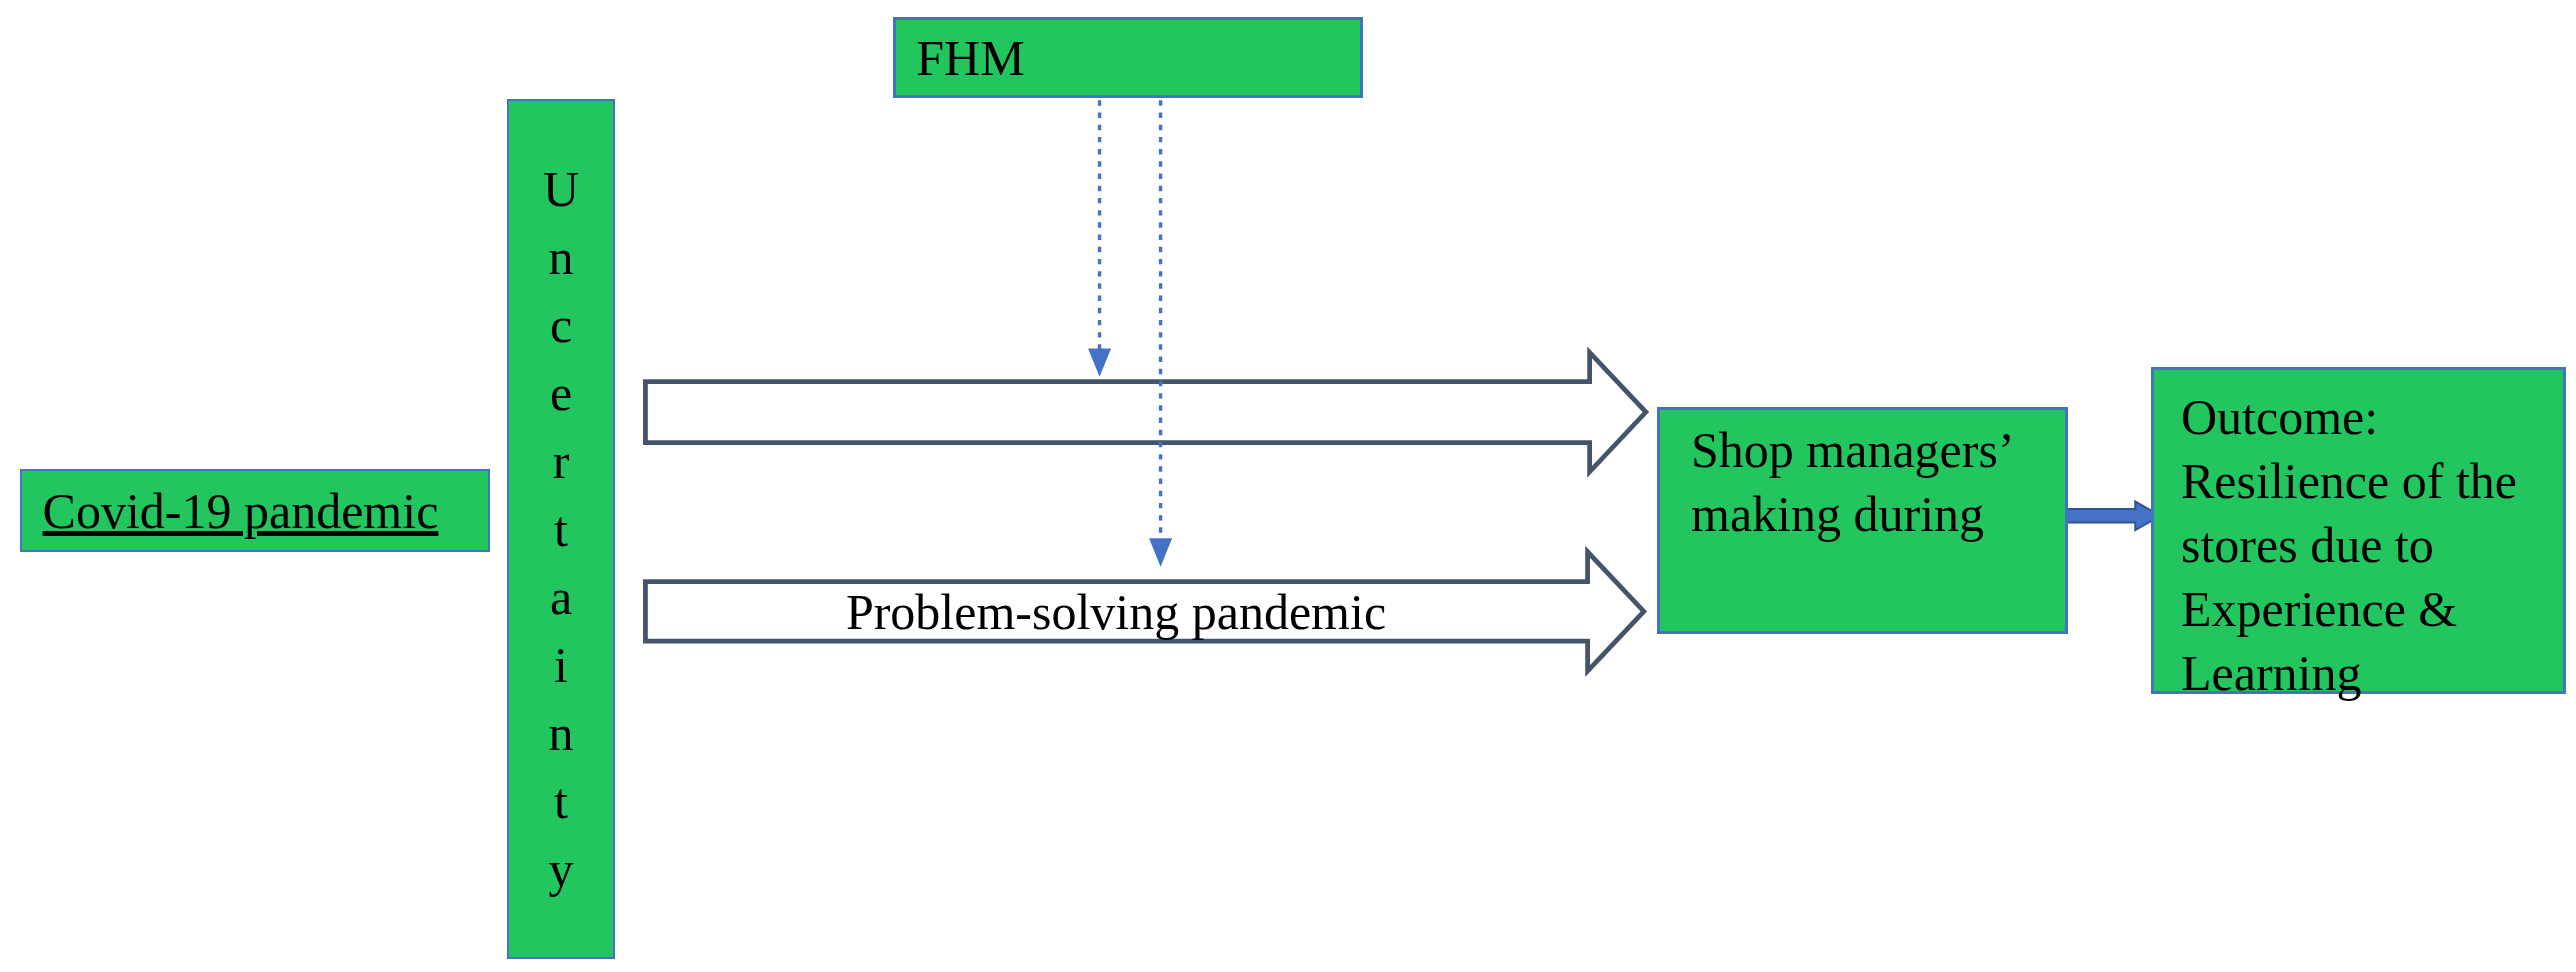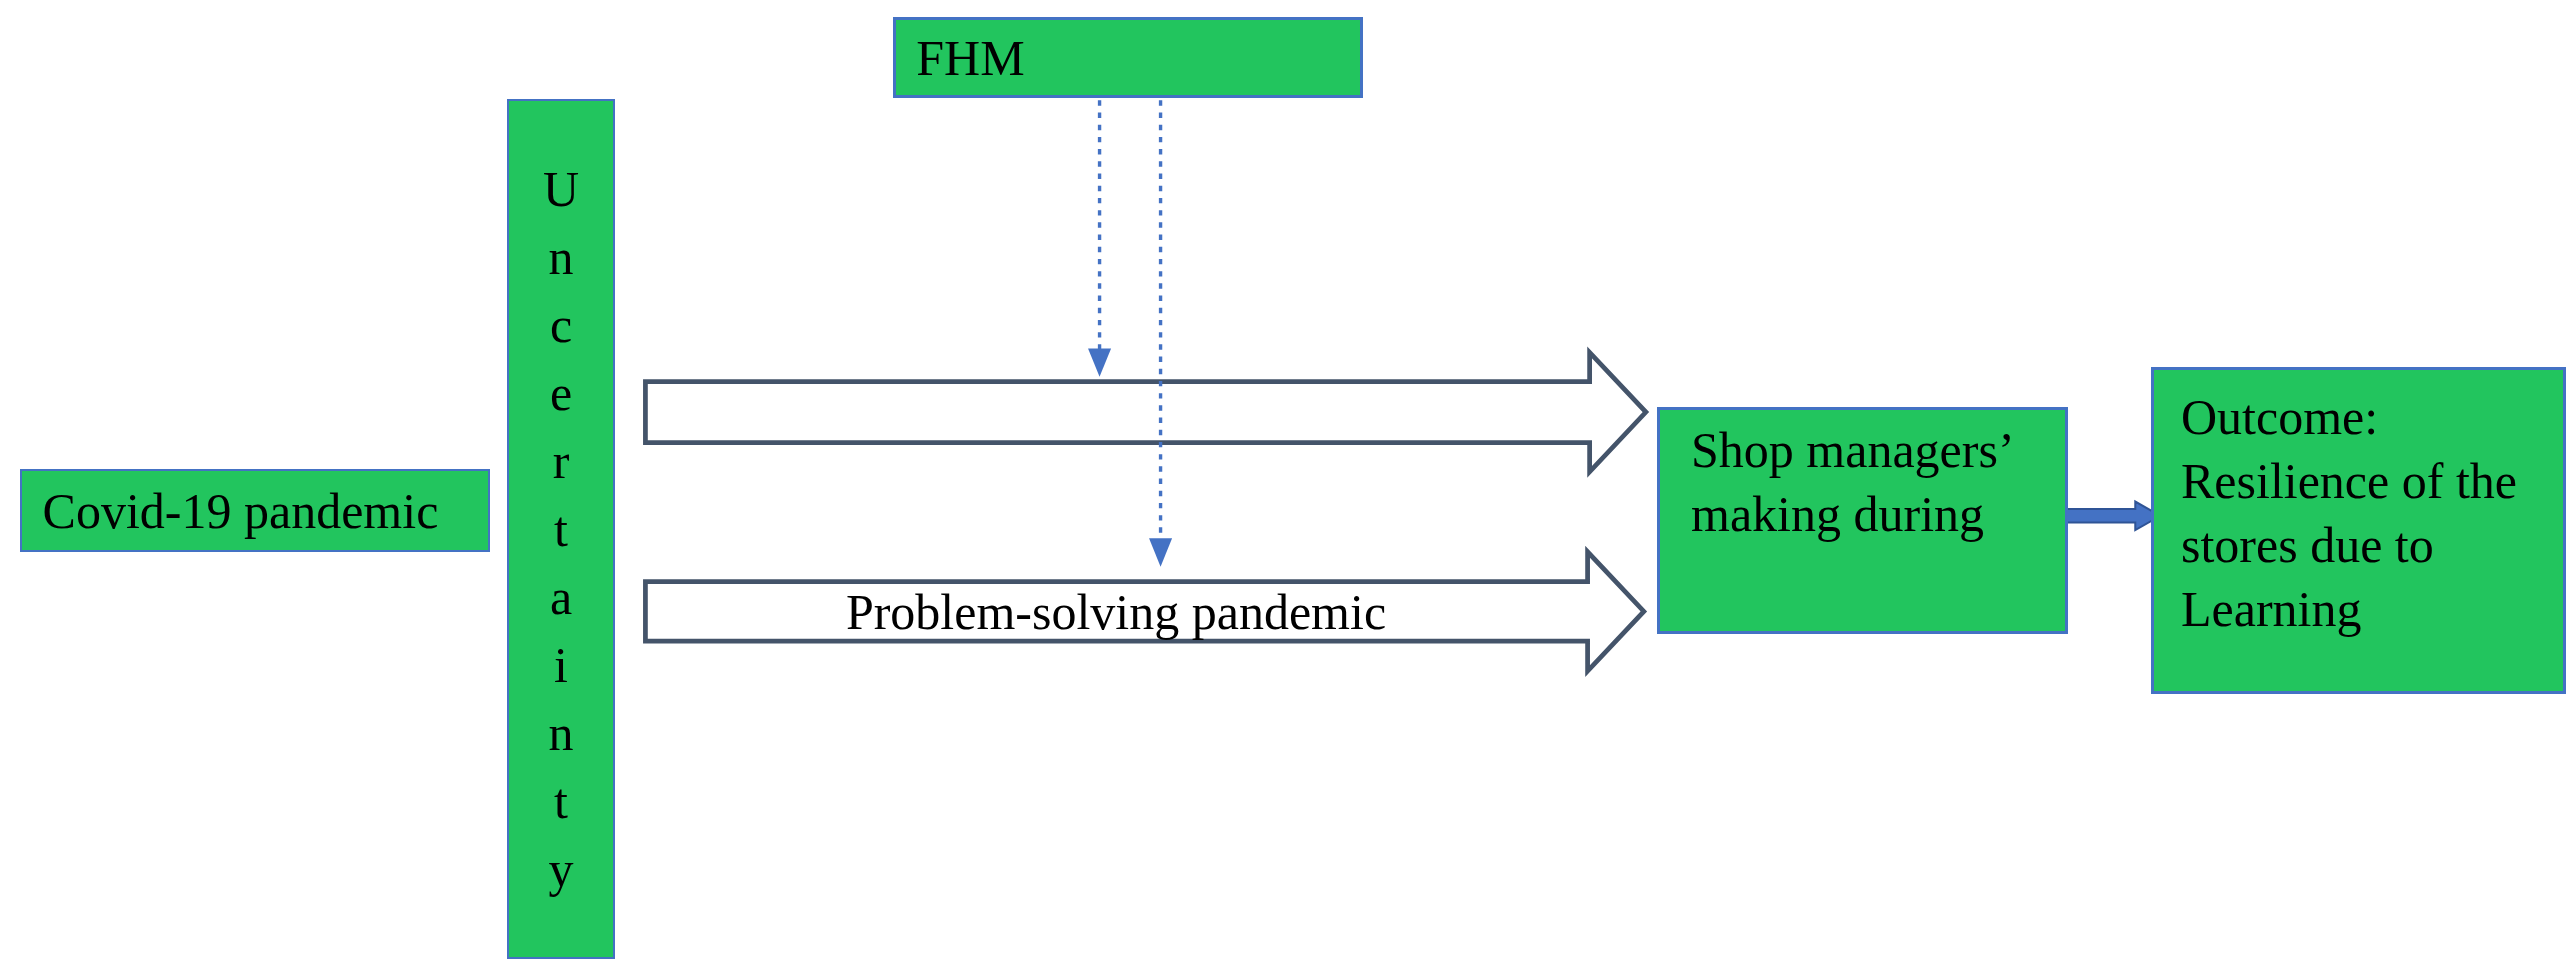--- a/index.html
+++ b/index.html
@@ -31,21 +31,21 @@
   }
   .box-text {
     font-size: 50px;
     line-height: 64px;
     white-space: nowrap;
   }
   .vcenter {
     display: flex;
     align-items: center;
   }
-  #covid-box   { left: 20.3px;   top: 469px; width: 470px; height: 83px; padding-left: 20.3px; border-width: 2.7px; }
+  #covid-box   { left: 20.3px;   top: 469px; width: 470px; height: 83px; padding-left: 20.3px; border-width: 2.7px; text-decoration: underline; }
   #fhm-box     { left: 893px; top: 17px;  width: 470px; height: 81px; padding-left: 20.3px; }
   #uncertainty-box {
     left: 507px; top: 99px; width: 108px; height: 860px;
     border-width: 2.7px;
     display: flex;
     flex-direction: column;
     justify-content: center;
     align-items: center;
   }
   .uletter {
@@ -119,17 +119,18 @@
 
   <div class="box" id="shop-box">
     <div class="box-text">Shop managers’</div>
     <div class="box-text">making during</div>
   </div>
 
   <div class="box" id="outcome-box">
     <div class="box-text">Outcome:</div>
     <div class="box-text">Resilience of the</div>
     <div class="box-text">stores due to</div>
+    <div class="box-text">Experience &amp;</div>
     <div class="box-text">Learning</div>
   </div>
 
 </div>
 
 
 </body></html>

